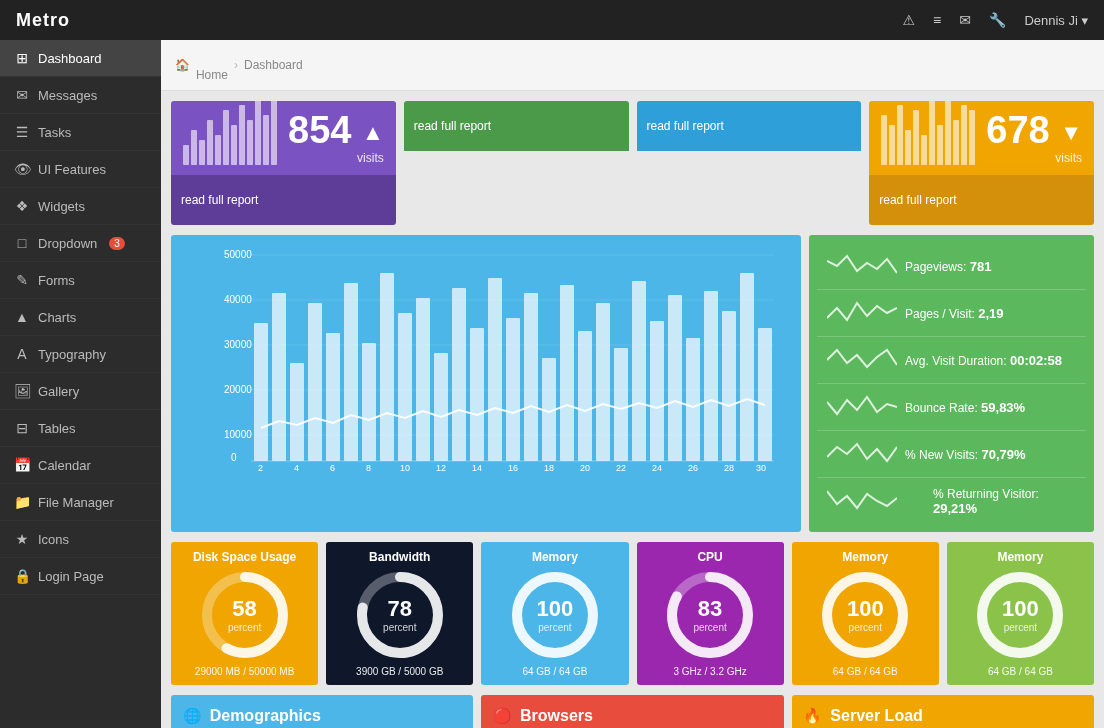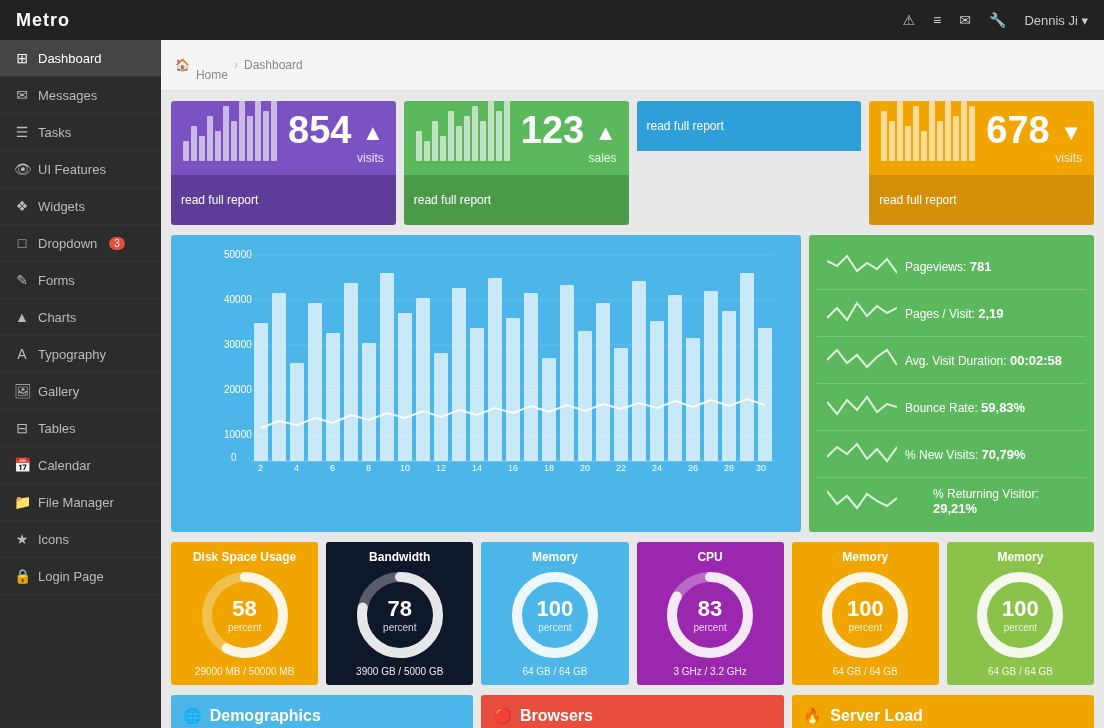--- a/index.html
+++ b/index.html
@@ -29,21 +29,21 @@
     .breadcrumb { background: #f5f5f5; border-bottom: 1px solid #ddd; padding: 8px 14px; font-size: 12px; color: #888; display: flex; align-items: center; gap: 6px; }
     .breadcrumb a { color: #888; text-decoration: none; margin-top: 20px; }
     .breadcrumb .sep { color: #bbb; }
 
     
     .dash-content { padding: 10px; }
 
     
     .stat-cards { display: flex; gap: 8px; margin-bottom: 10px; }
     .stat-card { flex: 1; border-radius: 3px; overflow: hidden; }
-    .stat-card-top { padding: 10px 12px; display: flex; align-items: flex-start; justify-content: space-between; }
+    .stat-card-top { padding: 10px 12px; display: flex; align-items: flex-end; justify-content: space-between; }
     .stat-card-value { font-size: 38px; font-weight: bold; color: #fff; text-align: right; line-height: 1; }
     .stat-card-label { font-size: 12px; color: rgba(255,255,255,0.85); text-align: right; margin-top: 2px; }
     .stat-card-footer { padding: 18px 10px; font-size: 12px; color: #fff; cursor: pointer; }
     .arrow-up::after { content: '▲'; font-size: 22px; vertical-align: middle; }
     .arrow-down::after { content: '▼'; font-size: 22px; vertical-align: middle; }
 
     
     .mini-bars { display: flex; align-items: flex-end; gap: 2px; height: 50px; }
     .mini-bar { background: rgba(255,255,255,0.6); width: 6px; border-radius: 1px; }
 
@@ -188,40 +188,20 @@
                 <div class="mini-bar" style="height:65px"></div>
               </div>
       <div>
         <div class="stat-card-value">854 <span class="arrow-up"></span></div>
         <div class="stat-card-label">visits</div>
       </div>
     </div>
     <div class="stat-card-footer" style="background:#5e3d99">read full report</div>
   </div>
           <div class="stat-card">
-    <div class="stat-card-top" style="background:#5cb85c">
-      <div class="mini-bars">
-                <div class="mini-bar" style="height:30px"></div>
-                <div class="mini-bar" style="height:20px"></div>
-                <div class="mini-bar" style="height:40px"></div>
-                <div class="mini-bar" style="height:25px"></div>
-                <div class="mini-bar" style="height:50px"></div>
-                <div class="mini-bar" style="height:35px"></div>
-                <div class="mini-bar" style="height:45px"></div>
-                <div class="mini-bar" style="height:55px"></div>
-                <div class="mini-bar" style="height:40px"></div>
-                <div class="mini-bar" style="height:60px"></div>
-                <div class="mini-bar" style="height:50px"></div>
-                <div class="mini-bar" style="height:65px"></div>
-              </div>
-      <div>
-        <div class="stat-card-value">123 <span class="arrow-up"></span></div>
-        <div class="stat-card-label">sales</div>
-      </div>
-    </div>
     <div class="stat-card-footer" style="background:#4a9a4a">read full report</div>
   </div>
           <div class="stat-card">
     <div class="stat-card-footer" style="background:#2e9fd8">read full report</div>
   </div>
           <div class="stat-card">
     <div class="stat-card-top" style="background:#f0a500">
       <div class="mini-bars">
                 <div class="mini-bar" style="height:50px"></div>
                 <div class="mini-bar" style="height:40px"></div>

